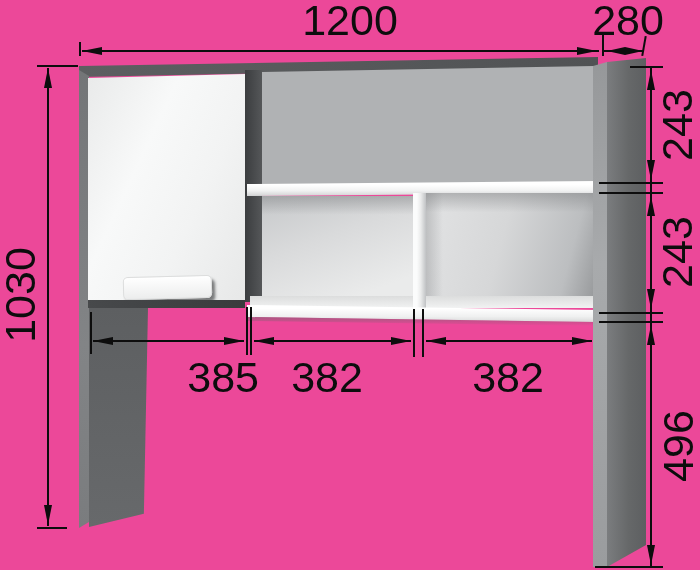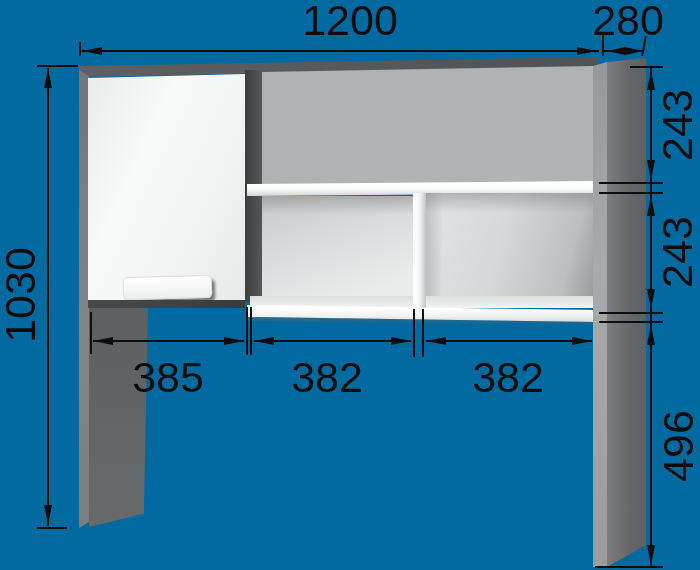--- a/index.html
+++ b/index.html
@@ -1,16 +1,16 @@
 <!DOCTYPE html>
 <html><head>
 <meta charset="utf-8">
 <style>
   html,body{margin:0;padding:0;background:#fff;}
-  #canvas{position:relative;width:700px;height:570px;background:#0369a1;overflow:hidden;
+  #canvas{position:relative;width:700px;height:570px;background:#ec4899;overflow:hidden;
           font-family:"Liberation Sans",sans-serif;}
   .abs{position:absolute;}
   .ln{position:absolute;background:#0d0d0d;}
   .t{position:absolute;color:#0d0d0d;font-size:43px;line-height:44px;height:44px;
      text-align:center;white-space:nowrap;}
   .vt{transform:rotate(-90deg);}
   .arr{position:absolute;width:0;height:0;border-style:solid;}
   .arr-l{border-width:4px 20px 4px 0;border-color:transparent #0d0d0d transparent transparent;}
   .arr-r{border-width:4px 0 4px 20px;border-color:transparent transparent transparent #0d0d0d;}
   .arr-u{border-width:0 4px 20px 4px;border-color:transparent transparent #0d0d0d transparent;}
@@ -140,17 +140,17 @@
   <div class="ln" style="left:246px;top:307px;width:2px;height:48px;"></div>
   <div class="ln" style="left:250px;top:307px;width:2px;height:48px;"></div>
   <div class="ln" style="left:254px;top:340px;width:157px;height:2px;"></div>
   <div class="arr arr-l" style="left:254px;top:337px;"></div>
   <div class="arr arr-r" style="left:391px;top:337px;"></div>
   <div class="ln" style="left:413px;top:309px;width:2px;height:48px;"></div>
   <div class="ln" style="left:422px;top:309px;width:2px;height:48px;"></div>
   <div class="ln" style="left:426px;top:340px;width:166px;height:2px;"></div>
   <div class="arr arr-l" style="left:426px;top:337px;"></div>
   <div class="arr arr-r" style="left:572px;top:337px;"></div>
-  <span class="t" style="left:93px;top:355px;width:150px;">385</span>
+  <span class="t" style="left:109px;top:355px;width:150px;text-align:right;">385</span>
   <span class="t" style="left:252px;top:355px;width:150px;">382</span>
   <span class="t" style="left:433px;top:355px;width:150px;">382</span>
 
 </div>
 
 </body></html>

